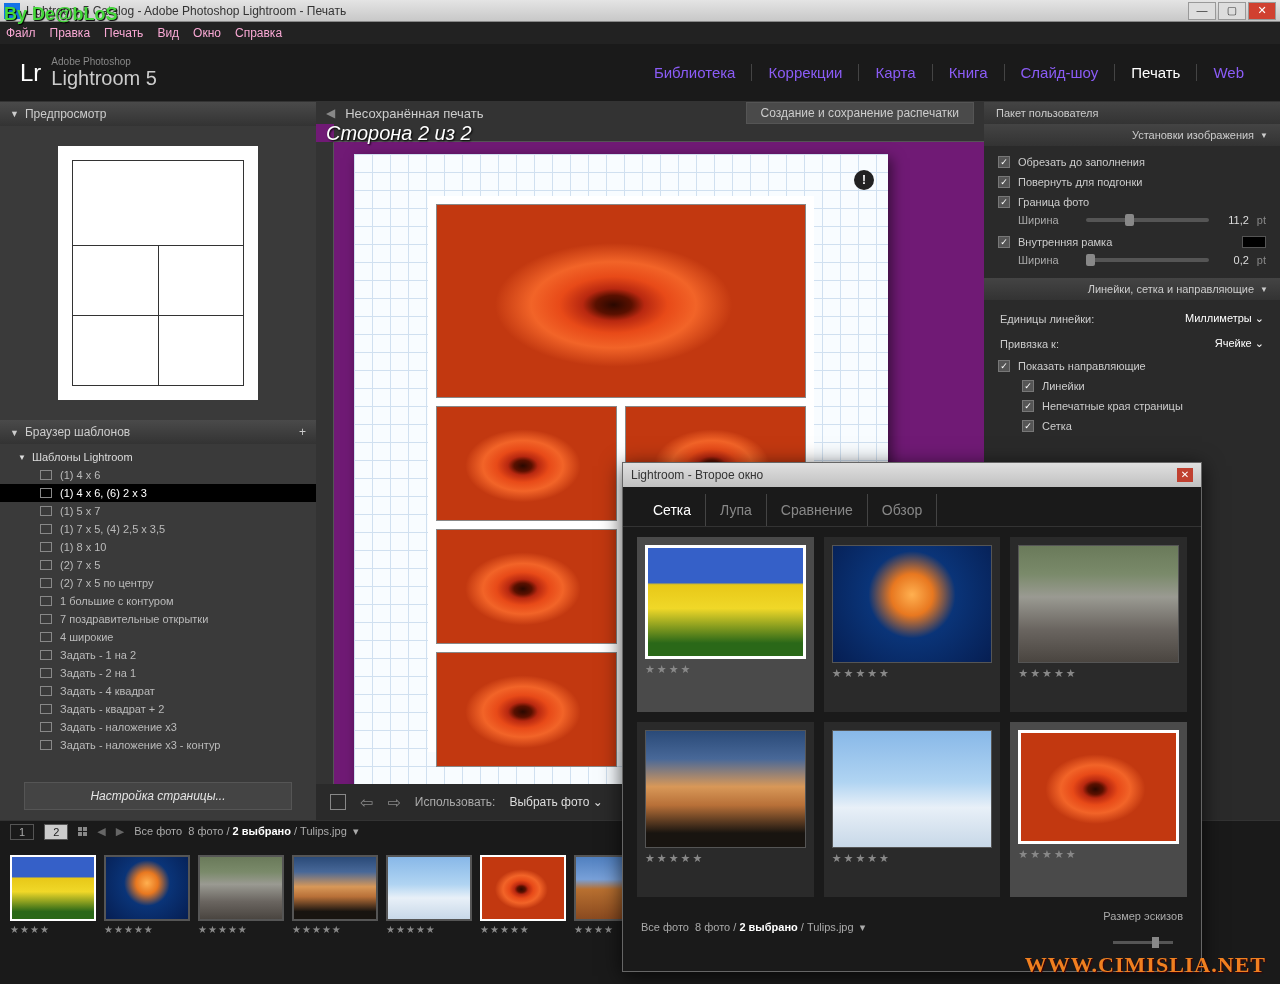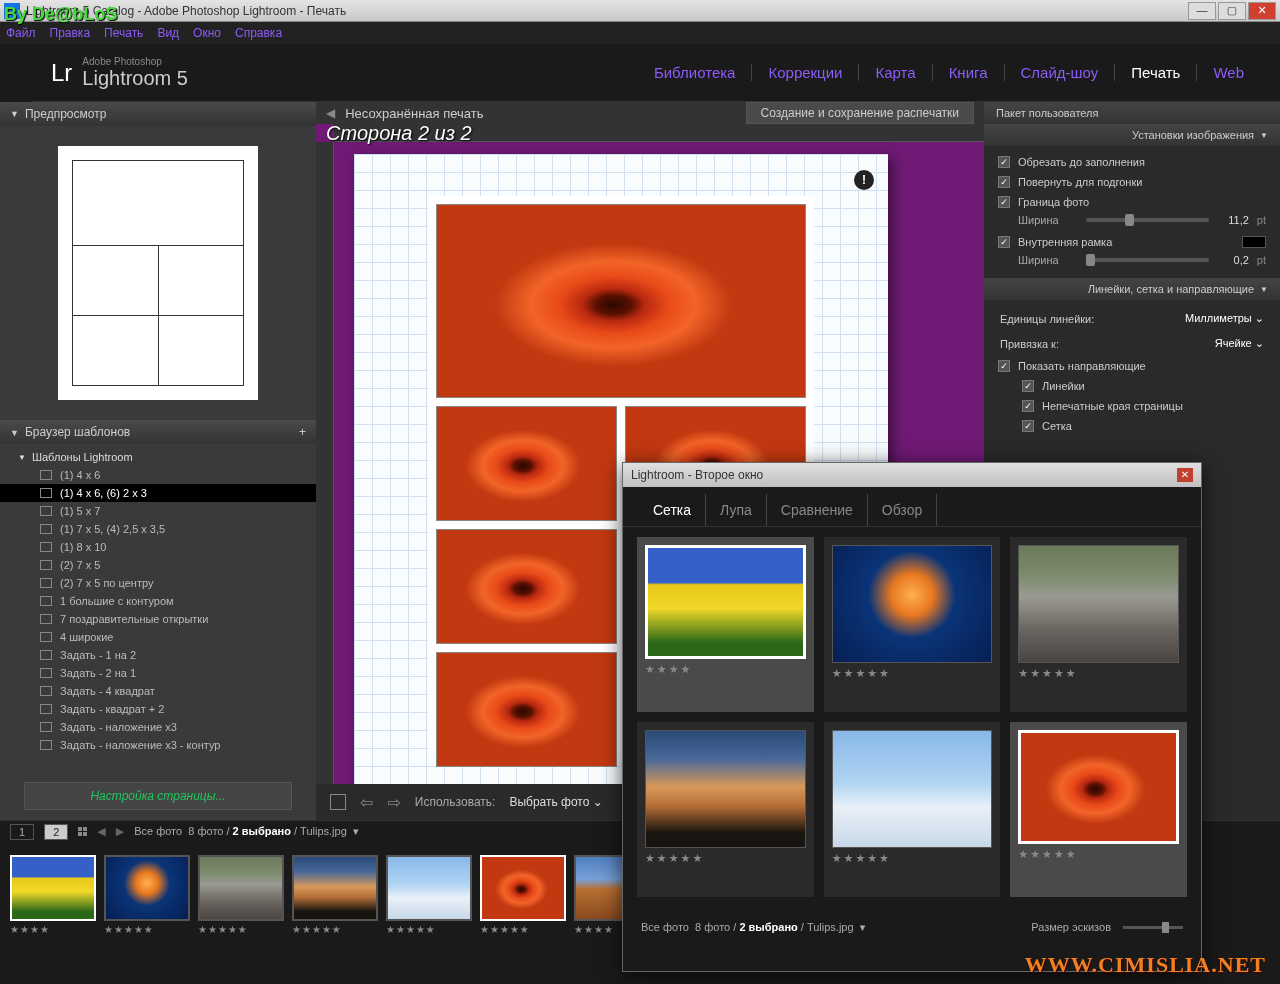--- a/index.html
+++ b/index.html
@@ -4,23 +4,23 @@
 <style>
 * { box-sizing: border-box; margin: 0; padding: 0; }
 body { font-family: 'Segoe UI', Tahoma, sans-serif; font-size: 12px; background: #1a1a1a; color: #ccc; overflow: hidden; width: 1280px; height: 984px; position: relative; }
 .titlebar { height: 22px; background: linear-gradient(#e4e4e4,#c8c8c8); display: flex; align-items: center; padding: 4px 4px; color: #333; border-bottom: 1px solid #888; }
 .titlebar .icon { width: 16px; height: 16px; background: #1473e6; margin-right: 6px; }
 .titlebar .title { flex: 1; font-size: 12px; }
 .win-btns { display: flex; }
 .win-btn { width: 28px; height: 18px; background: #ddd; border: 1px solid #999; margin-left: 2px; text-align: center; line-height: 14px; font-size: 11px; }
 .win-btn.close { background: #d04030; color: #fff; }
 .watermark { position: absolute; top: 4px; left: 4px; color: #45d83b; font-weight: bold; font-size: 18px; text-shadow: 1px 1px 1px #000; z-index: 10; }
-.menubar { height: 22px; background: #222; display: flex; align-items: center; padding: 0 6px; gap: 14px; color: #8b5cf6; font-size: 12px; }
+.menubar { height: 22px; background: #222; display: flex; align-items: center; padding: 0 6px; gap: 14px; color: #f9a8d4; font-size: 12px; }
 .menubar span { cursor: pointer; }
-.topbar { height: 58px; background: #1a1a1a; display: flex; align-items: center; padding: 0 20px; border-bottom: 1px solid #333; margin-left: 31px; }
+.topbar { height: 58px; background: #1a1a1a; display: flex; align-items: center; padding: 0 20px; border-bottom: 1px solid #333; }
 .brand { display: flex; align-items: center; gap: 10px; }
 .brand .lr { font-size: 24px; font-weight: 300; color: #fff; }
 .brand .sub { font-size: 10px; color: #888; line-height: 1.1; }
 .brand .name { font-size: 20px; color: #ccc; font-weight: 300; }
 .modules { margin-left: auto; display: flex; gap: 0; align-items: center; }
 .module { padding: 0 16px; font-size: 15px; color: #8b5cf6; border-right: 1px solid #444; cursor: pointer; }
 .module:last-child { border-right: none; }
 .module.active { color: #fff; }
 .main { display: flex; height: 718px; }
 .left-panel { width: 316px; background: #3a3a3a; display: flex; flex-direction: column; }
@@ -32,21 +32,21 @@
 .preview-grid > div { border-bottom: 1px solid #333; display: flex; }
 .preview-grid > div:last-child { border-bottom: none; }
 .preview-grid > div > span { flex: 1; border-right: 1px solid #333; }
 .preview-grid > div > span:last-child { border-right: none; }
 .templates-header { justify-content: space-between; }
 .template-list { flex: 1; overflow-y: auto; background: #3a3a3a; padding: 4px 0; font-size: 11px; }
 .tree-group { padding: 3px 18px; color: #ddd; display: flex; align-items: center; gap: 6px; }
 .tree-item { padding: 3px 12px 3px 40px; color: #bbb; display: flex; align-items: center; gap: 8px; cursor: pointer; }
 .tree-item.sel { background: #000000; color: #fff; }
 .file-icon { width: 12px; height: 10px; border: 1px solid #888; display: inline-block; }
-.page-setup { margin: 10px 24px; padding: 6px; text-align: center; background: #444; border: 1px solid #555; font-style: italic; color: #22c55e; }
+.page-setup { margin: 10px 24px; padding: 6px; text-align: center; background: #444; border: 1px solid #555; font-style: italic; color: #e5e5e5; }
 .center { flex: 1; background: #3a3a3a; display: flex; flex-direction: column; position: relative; }
 .center-top { height: 22px; background: #333; display: flex; align-items: center; padding: 0 10px; gap: 10px; }
 .center-top .label { flex: 1; color: #ccc; font-size: 13px; }
 .center-top .btn { background: #4a4a4a; padding: 3px 14px; border: 1px solid #555; color: #ccc; font-size: 12px; }
 .canvas-area { flex: 1; background: #701a75; position: relative; overflow: hidden; }
 .ruler-h { position: absolute; top: 0; left: 18px; right: 0; height: 18px; background: #333; border-bottom: 1px solid #555; }
 .ruler-v { position: absolute; top: 18px; left: 0; width: 18px; bottom: 0; background: #333; border-right: 1px solid #555; }
 .page { position: absolute; top: 30px; left: 38px; width: 534px; height: 640px; background: #f8fcff; background-image: linear-gradient(#d0e0f0 1px, transparent 1px), linear-gradient(90deg, #d0e0f0 1px, transparent 1px); background-size: 18px 18px; box-shadow: 4px 4px 12px rgba(0,0,0,0.5); }
 .page-label { position: absolute; top: -2px; left: 10px; font-size: 20px; font-style: italic; color: #fff; text-shadow: 1px 1px 2px #000; z-index: 2; }
 .layout { position: absolute; top: 42px; left: 74px; right: 74px; bottom: 42px; background: #fff; padding: 8px; display: grid; grid-template-rows: 36% 21.3% 21.3% 21.3%; gap: 8px; }
@@ -97,21 +97,21 @@
 .sec-tabs { height: 40px; background: #1a1a1a; display: flex; align-items: flex-end; padding: 0 16px; gap: 0; border-bottom: 1px solid #333; }
 .sec-tab { padding: 8px 14px; color: #888; font-size: 14px; border-right: 1px solid #444; }
 .sec-tab.active { color: #fff; }
 .sec-grid { padding: 10px 14px; display: grid; grid-template-columns: 1fr 1fr 1fr; gap: 10px; height: 380px; overflow: hidden; }
 .sec-cell { background: #2a2a2a; padding: 8px 8px 4px; }
 .sec-cell.sel { background: #4a4a4a; }
 .sec-img { width: 100%; height: 118px; border: 1px solid #555; }
 .sec-img.sel { border: 3px solid #fff; height: 114px; }
 .sec-rate { font-size: 11px; color: #888; padding-top: 4px; letter-spacing: 2px; }
 .sec-bottom { height: 40px; display: flex; align-items: center; padding: 0 18px; color: #aaa; font-size: 11px; gap: 6px; }
-.sec-bottom .r { margin-left: auto; display: flex; align-items: center; gap: 12px; }
+.sec-bottom .r { margin-left: auto; display: flex; align-items: center; gap: 19px; flex-direction: column; }
 .mini-slider { width: 60px; height: 3px; background: #555; position: relative; }
 .mini-slider .t { position: absolute; right: 14px; top: -4px; width: 7px; height: 11px; background: #888; }
 .site-wm { position: absolute; bottom: 6px; right: 14px; color: #f08020; font-family: 'Times New Roman', serif; font-weight: bold; font-size: 22px; letter-spacing: 1px; text-shadow: 1px 1px 1px #400; z-index: 30; }
 </style>
 </head>
 <body>
 
 <div class="watermark">By De@bLoS</div>
 
 <div class="titlebar">

